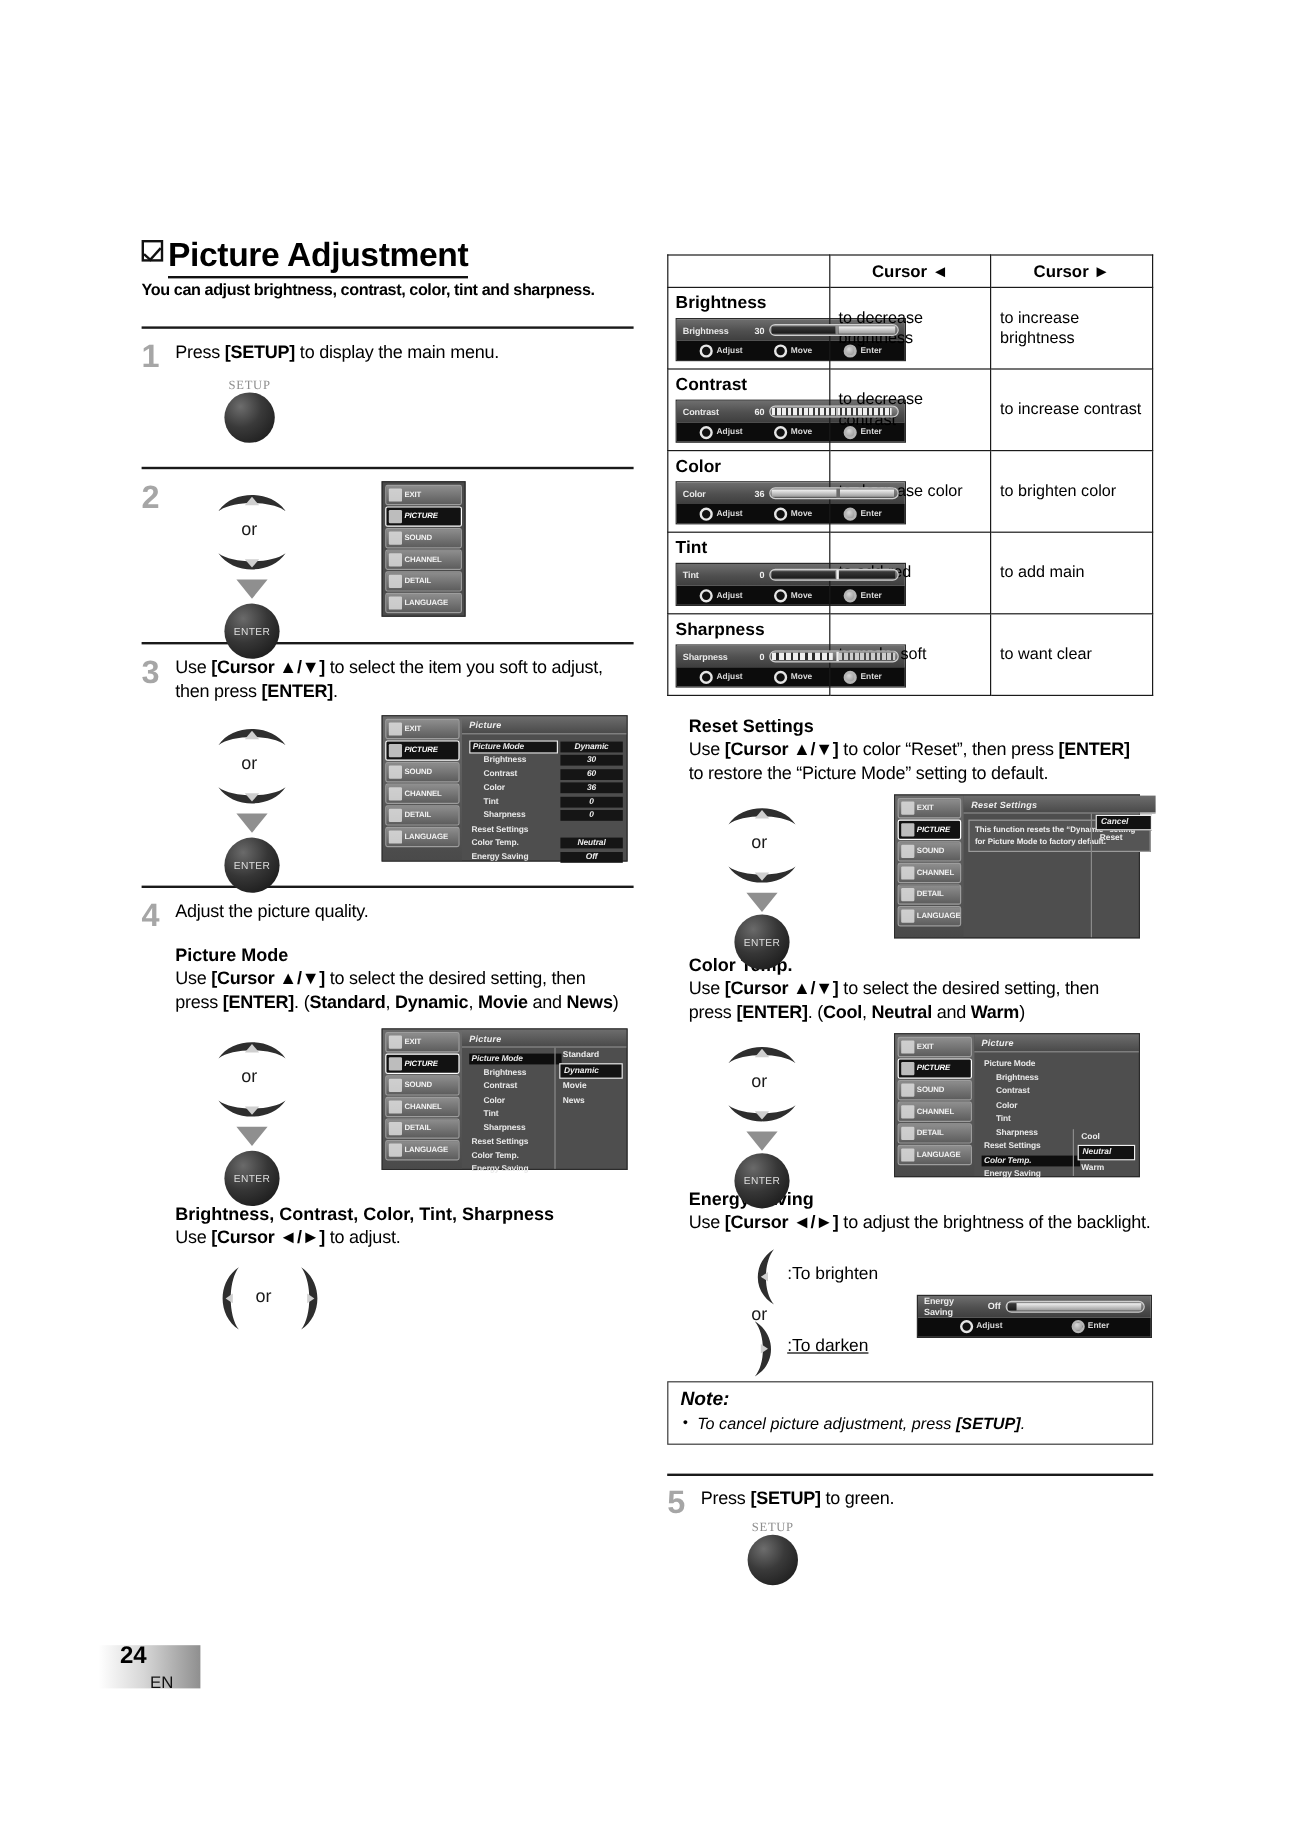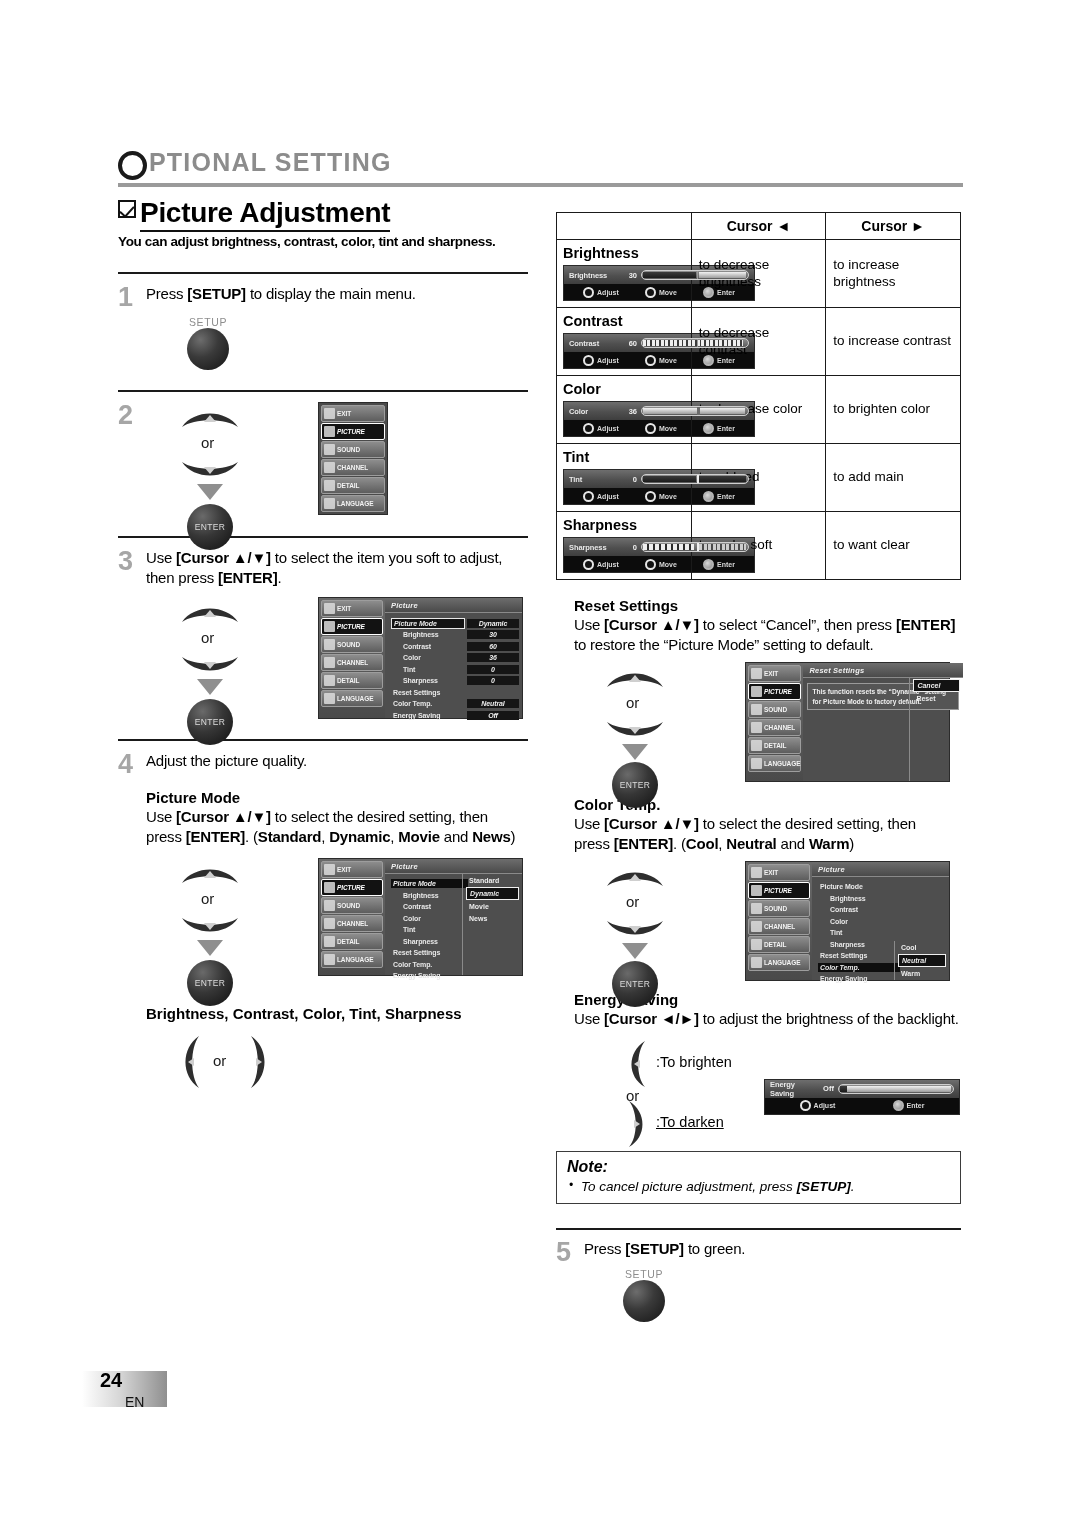--- a/index.html
+++ b/index.html
@@ -62,20 +62,21 @@
     position: absolute; left: 0px; top: 0px;
     font-size: 27px; font-weight: bold; color: #a6a6a6; line-height: 1;
   }
   .step-text {
     margin-left: 28px; font-size: 15px; line-height: 1.32; letter-spacing: -0.2px;
   }
   .b { font-weight: bold; }
   .setup-label {
     font-size: 10.5px; color: #8d8d8d; letter-spacing: 0.6px; text-align: center;
     width: 56px;
+    font-family: Liberation Serif, serif;
   }
   .round-btn {
     width: 42px; height: 42px; border-radius: 50%;
     background: radial-gradient(circle at 32% 28%, #6d6d6d 0%, #3a3a3a 42%, #141414 100%);
     margin-left: 7px;
   }
   .enter-btn {
     width: 46px; height: 46px; border-radius: 50%;
     background: radial-gradient(circle at 34% 27%, #6a6a6a 0%, #363636 45%, #101010 100%);
     color: #ddd; font-size: 8.5px; letter-spacing: .3px;
@@ -243,25 +244,20 @@
   }
   .footer-en {
     position: absolute; left: 43px; top: 23px; font-size: 14px; color: #111;
   }
 </style>
 </head>
 <body>
 
 <div class="page">
 
-  <div class="chapter-header">
-    <div class="oval"></div>
-    <div class="ctitle">PTIONAL  SETTING</div>
-    <div class="rule"></div>
-  </div>
 
   <div class="main-title-wrap">
     <span class="checkbox-glyph"></span><span class="main-title">Picture Adjustment</span>
   </div>
   <div class="subtitle">You can adjust brightness, contrast, color, tint and sharpness.</div>
 
   <div class="col-left">
 
     <div class="hr"></div>
     <div class="step" style="margin-top:10px;">
@@ -517,20 +513,21 @@
               <div class="osd-opt">Movie</div>
               <div class="osd-opt">News</div>
             </div>
           </div>
         </div>
       </div>
     </div>
 
     <div style="margin-left:28px;margin-top:12px;">
       <div class="subhead">Brightness, Contrast, Color, Tint, Sharpness</div>
+      <div class="subbody"><span>Use </span><span class="b">[Cursor ◄/►]</span><span> to adjust.</span></div>
       <div style="position:relative;height:66px;margin-top:10px;">
         <div style="position:absolute;left:32px;top:2px;">
           <svg width="26" height="56" viewBox="0 0 26 56">
               <path d="M21 2 C3 14, 3 42, 21 54 C12 42, 12 14, 21 2 Z" fill="#2e2e2e"></path>
               <path d="M16 24 l-6 4 l6 4 z" fill="#cfcfcf"></path>
             </svg>
         </div>
         <div class="or-word" style="position:absolute;left:67px;top:20px;">or</div>
         <div style="position:absolute;left:100px;top:2px;">
           <svg width="26" height="56" viewBox="0 0 26 56">
@@ -713,21 +710,21 @@
         </td>
         <td class="desc-cell">to make soft</td>
         <td class="desc-cell">to want clear</td>
       </tr>
     </tbody>
       </table>
 
     <div style="margin-top:17px;margin-left:18px;">
       <div class="subhead">Reset Settings</div>
       <div class="subbody">
-        <span>Use </span><span class="b">[Cursor ▲/▼]</span><span> to select “Cancel”, then press </span><span class="b">[ENTER]</span><br>
+        <span>Use </span><span class="b">[Cursor ▲/▼]</span><span> to color “Reset”, then press </span><span class="b">[ENTER]</span><br>
         <span>to restore the “Picture Mode” setting to default.</span>
       </div>
 
       <div style="position:relative;height:132px;margin-top:8px;">
         <div style="position:absolute;left:31px;top:4px;">
           <svg width="60" height="26" viewBox="0 0 60 26">
               <path d="M2 21 C14 3, 46 3, 58 21 C46 12, 14 12, 2 21 Z" fill="#2e2e2e"></path>
               <path d="M24 16 l6-7 l6 7 z" fill="#cfcfcf"></path>
             </svg>
         </div>

